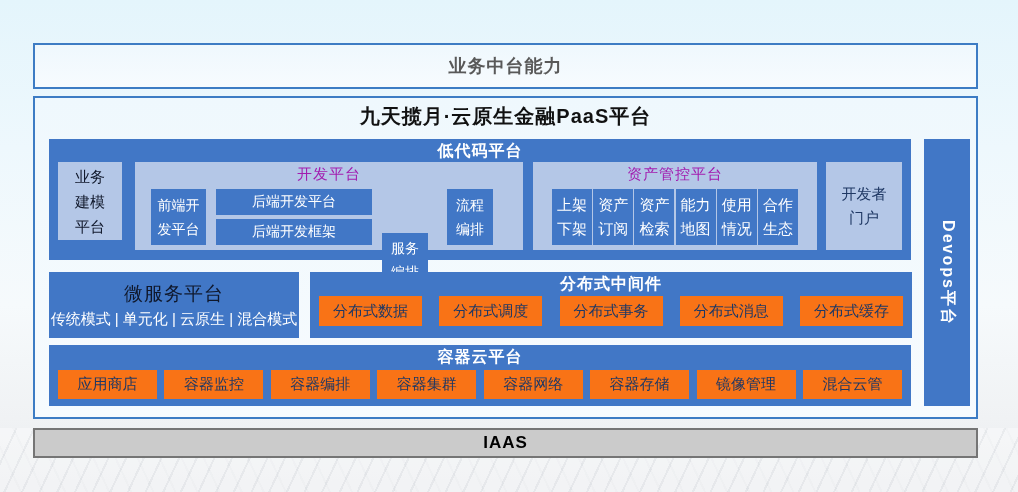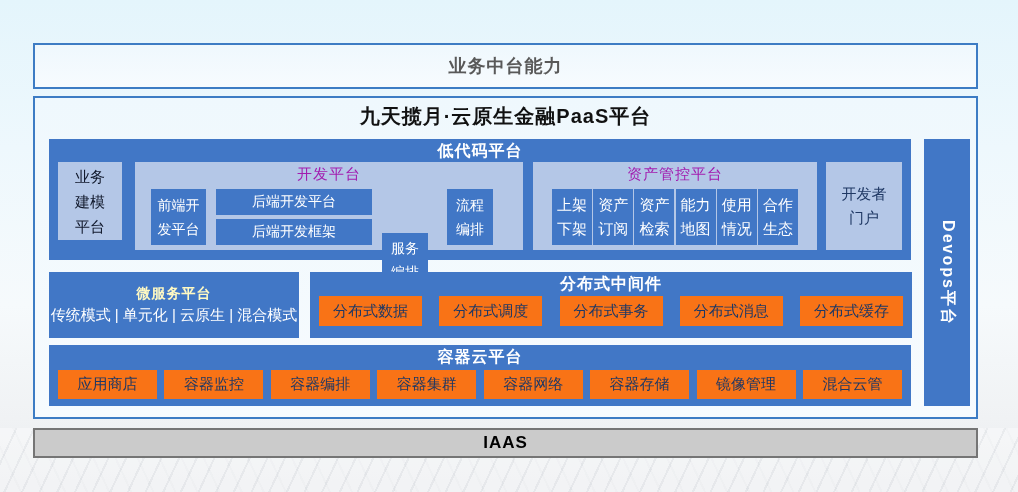--- a/index.html
+++ b/index.html
@@ -46,21 +46,21 @@
   .so{left:247px;top:27px;width:46px;height:54px;margin-top:44px;}
   .po{left:312px;top:27px;width:46px;height:56px;}
   .assetplat{left:484px;top:23px;width:284px;height:88px;}
   .assetplat .sub-title{position:absolute;top:3px;left:0;}
   .asset-row{position:absolute;left:0;top:27px;width:100%;height:56px;display:flex;justify-content:space-between;padding:0 19px;box-sizing:border-box;}
   .asset-item{width:40px;height:56px;background:#4177c6;color:#fff;font-size:15px;display:flex;align-items:center;justify-content:center;text-align:center;}
   .portal{left:777px;top:23px;width:76px;height:88px;display:flex;align-items:center;justify-content:center;text-align:center;color:#1f3864;font-size:15px;}
 
   
   .micro{left:14px;top:174px;width:250px;height:66px;display:flex;flex-direction:column;align-items:center;justify-content:center;gap:3px;}
-  .micro .mt{color:#fef9c3;font-weight:bold;font-size:14px;letter-spacing:1px;}
+  .micro .mt{color:#0f172a;font-weight:normal;font-size:19px;letter-spacing:1px;}
   .micro .ms{color:#fff;font-size:15px;white-space:nowrap;}
   .middleware{left:275px;top:174px;width:602px;height:66px;padding-top:2px;}
   .mid-row{position:absolute;left:0;top:24px;width:100%;display:flex;justify-content:space-between;padding:0 9px;box-sizing:border-box;}
   .mid-item{width:103px;height:30px;}
 
   
   .containercloud{left:14px;top:247px;width:862px;height:61px;padding-top:2px;}
   .cc-row{position:absolute;left:0;top:25px;width:100%;display:flex;justify-content:space-between;padding:0 9px;box-sizing:border-box;}
   .cc-item{width:99px;height:29px;}
 

